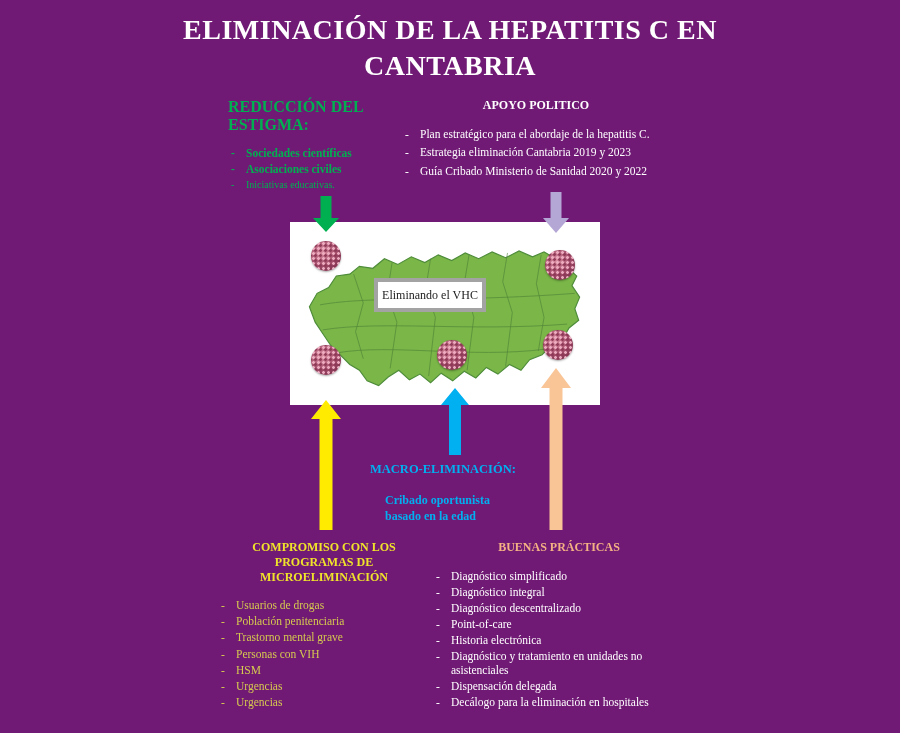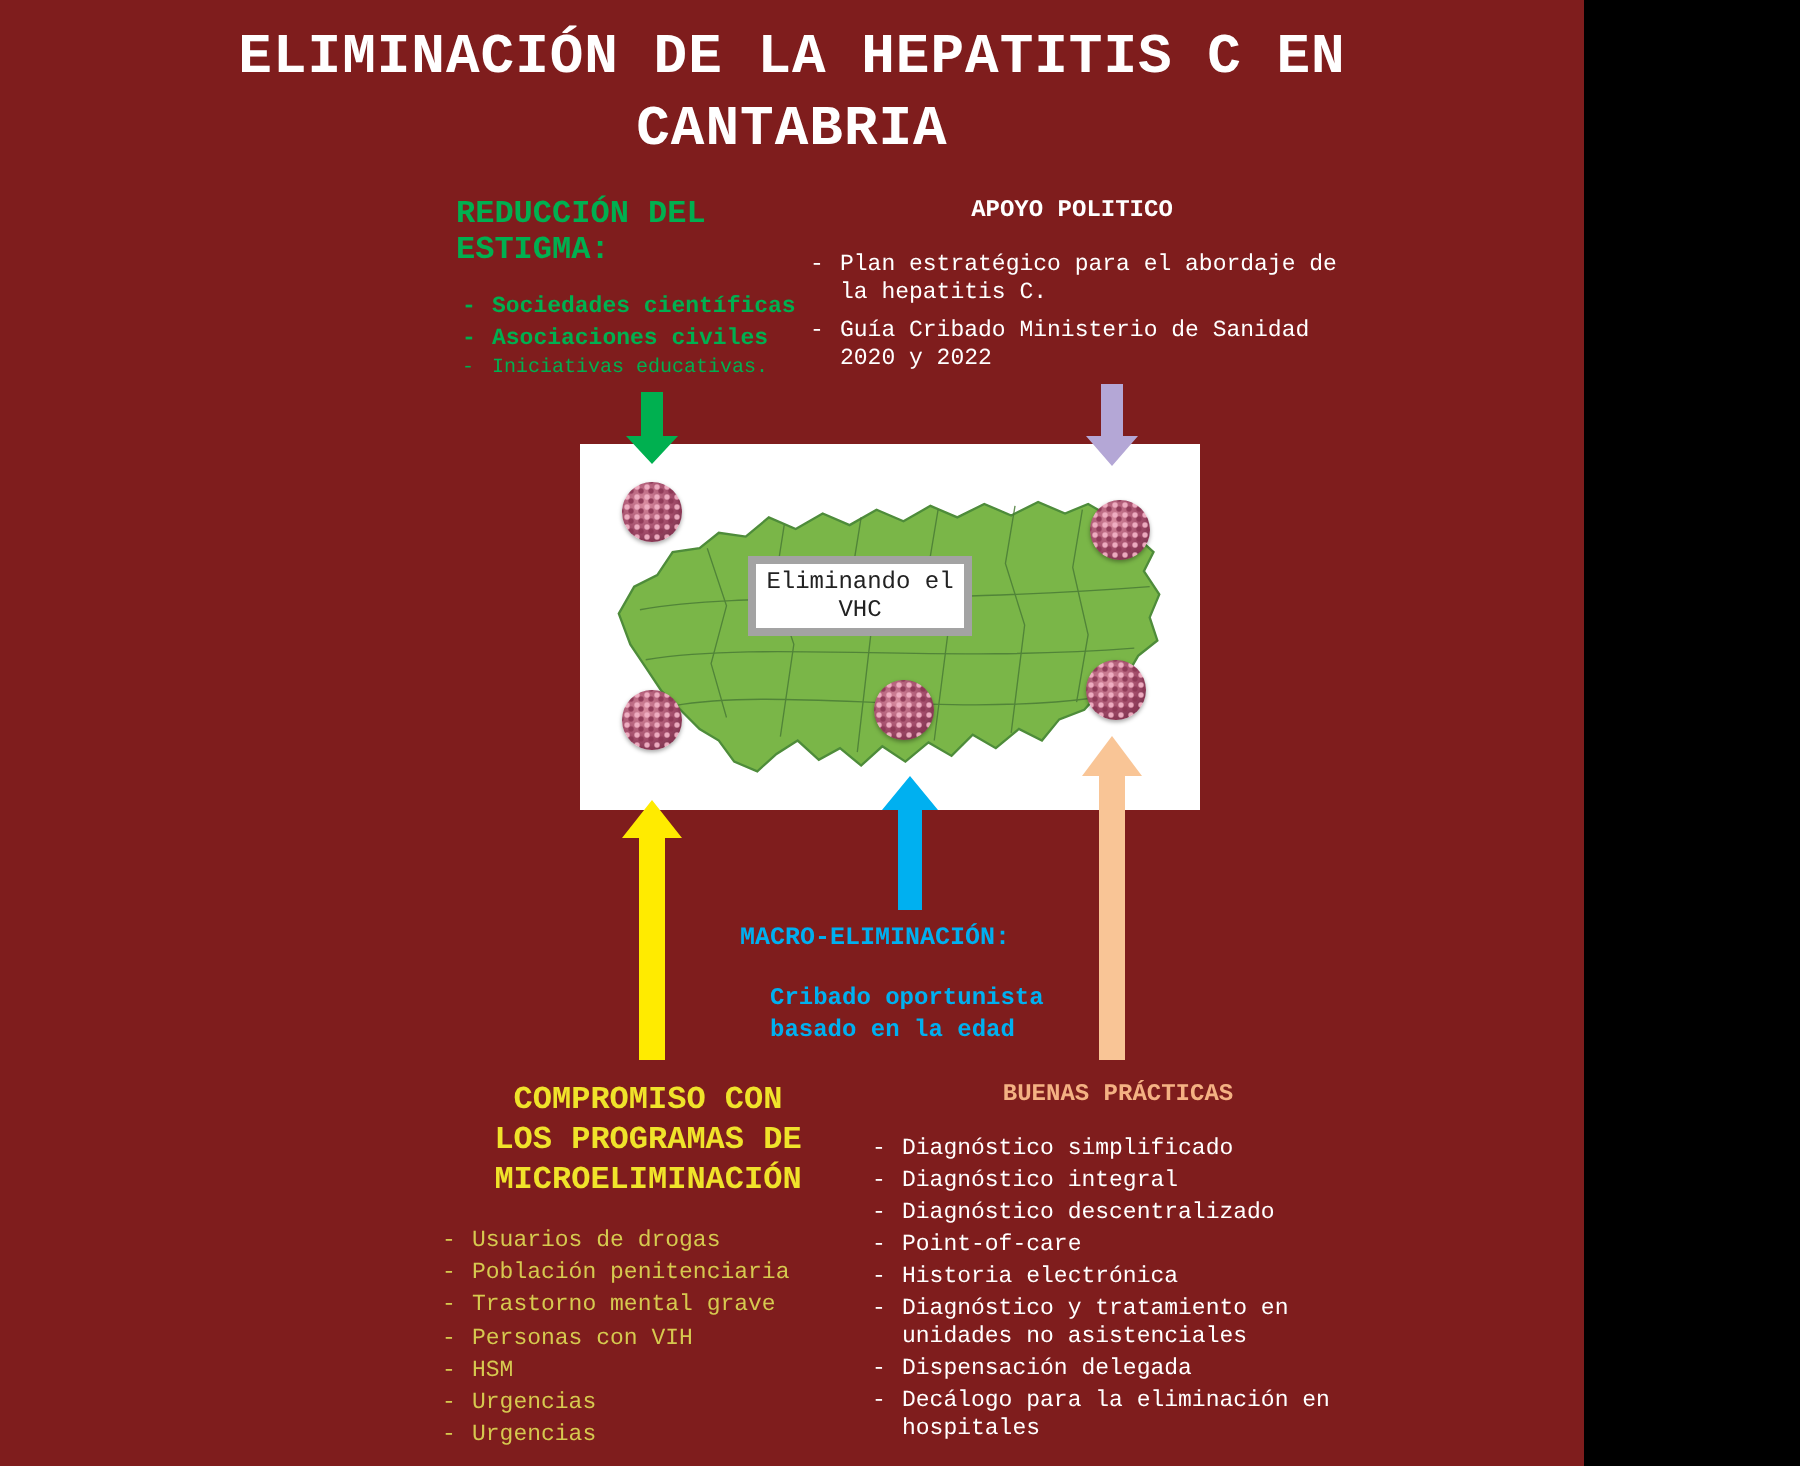--- a/index.html
+++ b/index.html
@@ -1,18 +1,18 @@
 <!DOCTYPE html>
 <html><head>
 <meta charset="utf-8">
 <style>
   html,body { margin:0; padding:0; background:#000; }
   .slide {
-    position: relative; width: 792px; height: 733px; background:#7f1d1d;
-    font-family: Liberation Mono, monospace; overflow: hidden;
+    position: relative; width: 900px; height: 733px; background:#701a75;
+    font-family: Liberation Serif, serif; overflow: hidden;
   }
   .title {
     position:absolute; top:12px; left:0; right:0; margin:0 auto; max-width:560px;
     text-align:center; color:#ffffff; font-size:28px; font-weight:bold; line-height:1.28;
     letter-spacing:0.5px;
   }
   
   .dash-list { list-style:none; margin:0; padding:0; }
   .dash-list li { position:relative; padding-left:18px; margin-bottom:2px; font-size:11.5px; line-height:1.15; }
   .dash-list li::before { content:"-"; position:absolute; left:3px; top:0; }
@@ -42,21 +42,21 @@
     box-shadow: 0 1px 2px rgba(0,0,0,0.35);
   }
   
   .arrow { position:absolute; z-index:2; }
   
   .macro { position:absolute; left:370px; top:462px; width:170px; text-align:left; color:#00b0f0; }
   .macro h2 { margin:0; font-size:12.5px; font-weight:bold; }
   .macro .body { margin:16px auto 0 auto; max-width:140px; font-size:12px; font-weight:bold; line-height:1.3; }
   
   .micro { position:absolute; left:218px; top:540px; width:212px; }
-  .micro h2 { margin:0 auto; max-width:165px; text-align:center; font-size:16px; font-weight:bold; color:#f0e32a; line-height:1.25; }
+  .micro h2 { margin:0 auto; max-width:165px; text-align:center; font-size:12px; font-weight:bold; color:#f0e32a; line-height:1.25; }
   .micro ul { margin-top:14px; color:#d6c94f; }
   .micro li { margin-bottom:3px; }
   
   .practices { position:absolute; left:433px; top:540px; width:252px; }
   .practices h2 { margin:0; text-align:center; font-size:12px; font-weight:bold; color:#f4b183; }
   .practices ul { margin-top:14px; color:#ffffff; }
   .practices li { margin-bottom:2px; line-height:1.22; }
 </style>
 </head>
 <body>
@@ -71,20 +71,21 @@
       <li>Sociedades científicas</li>
       <li>Asociaciones civiles</li>
       <li class="small">Iniciativas educativas.</li>
     </ul>
   </div>
 
   <div class="political">
     <h2>APOYO POLITICO</h2>
     <ul class="dash-list">
       <li>Plan estratégico para el abordaje de la hepatitis C.</li>
+      <li>Estrategia eliminación Cantabria 2019 y 2023</li>
       <li>Guía Cribado Ministerio de Sanidad  2020 y 2022</li>
     </ul>
   </div>
 
   <svg class="arrow" style="left:313px; top:196px;" width="26" height="36" viewBox="0 0 26 36">
     <polygon points="7.5,0 18.5,0 18.5,22 26,22 13,36 0,22 7.5,22" fill="#00b050"></polygon>
   </svg>
   <svg class="arrow" style="left:543px; top:192px;" width="26" height="41" viewBox="0 0 26 41">
     <polygon points="7.5,0 18.5,0 18.5,26 26,26 13,41 0,26 7.5,26" fill="#b4a7d6"></polygon>
   </svg>

